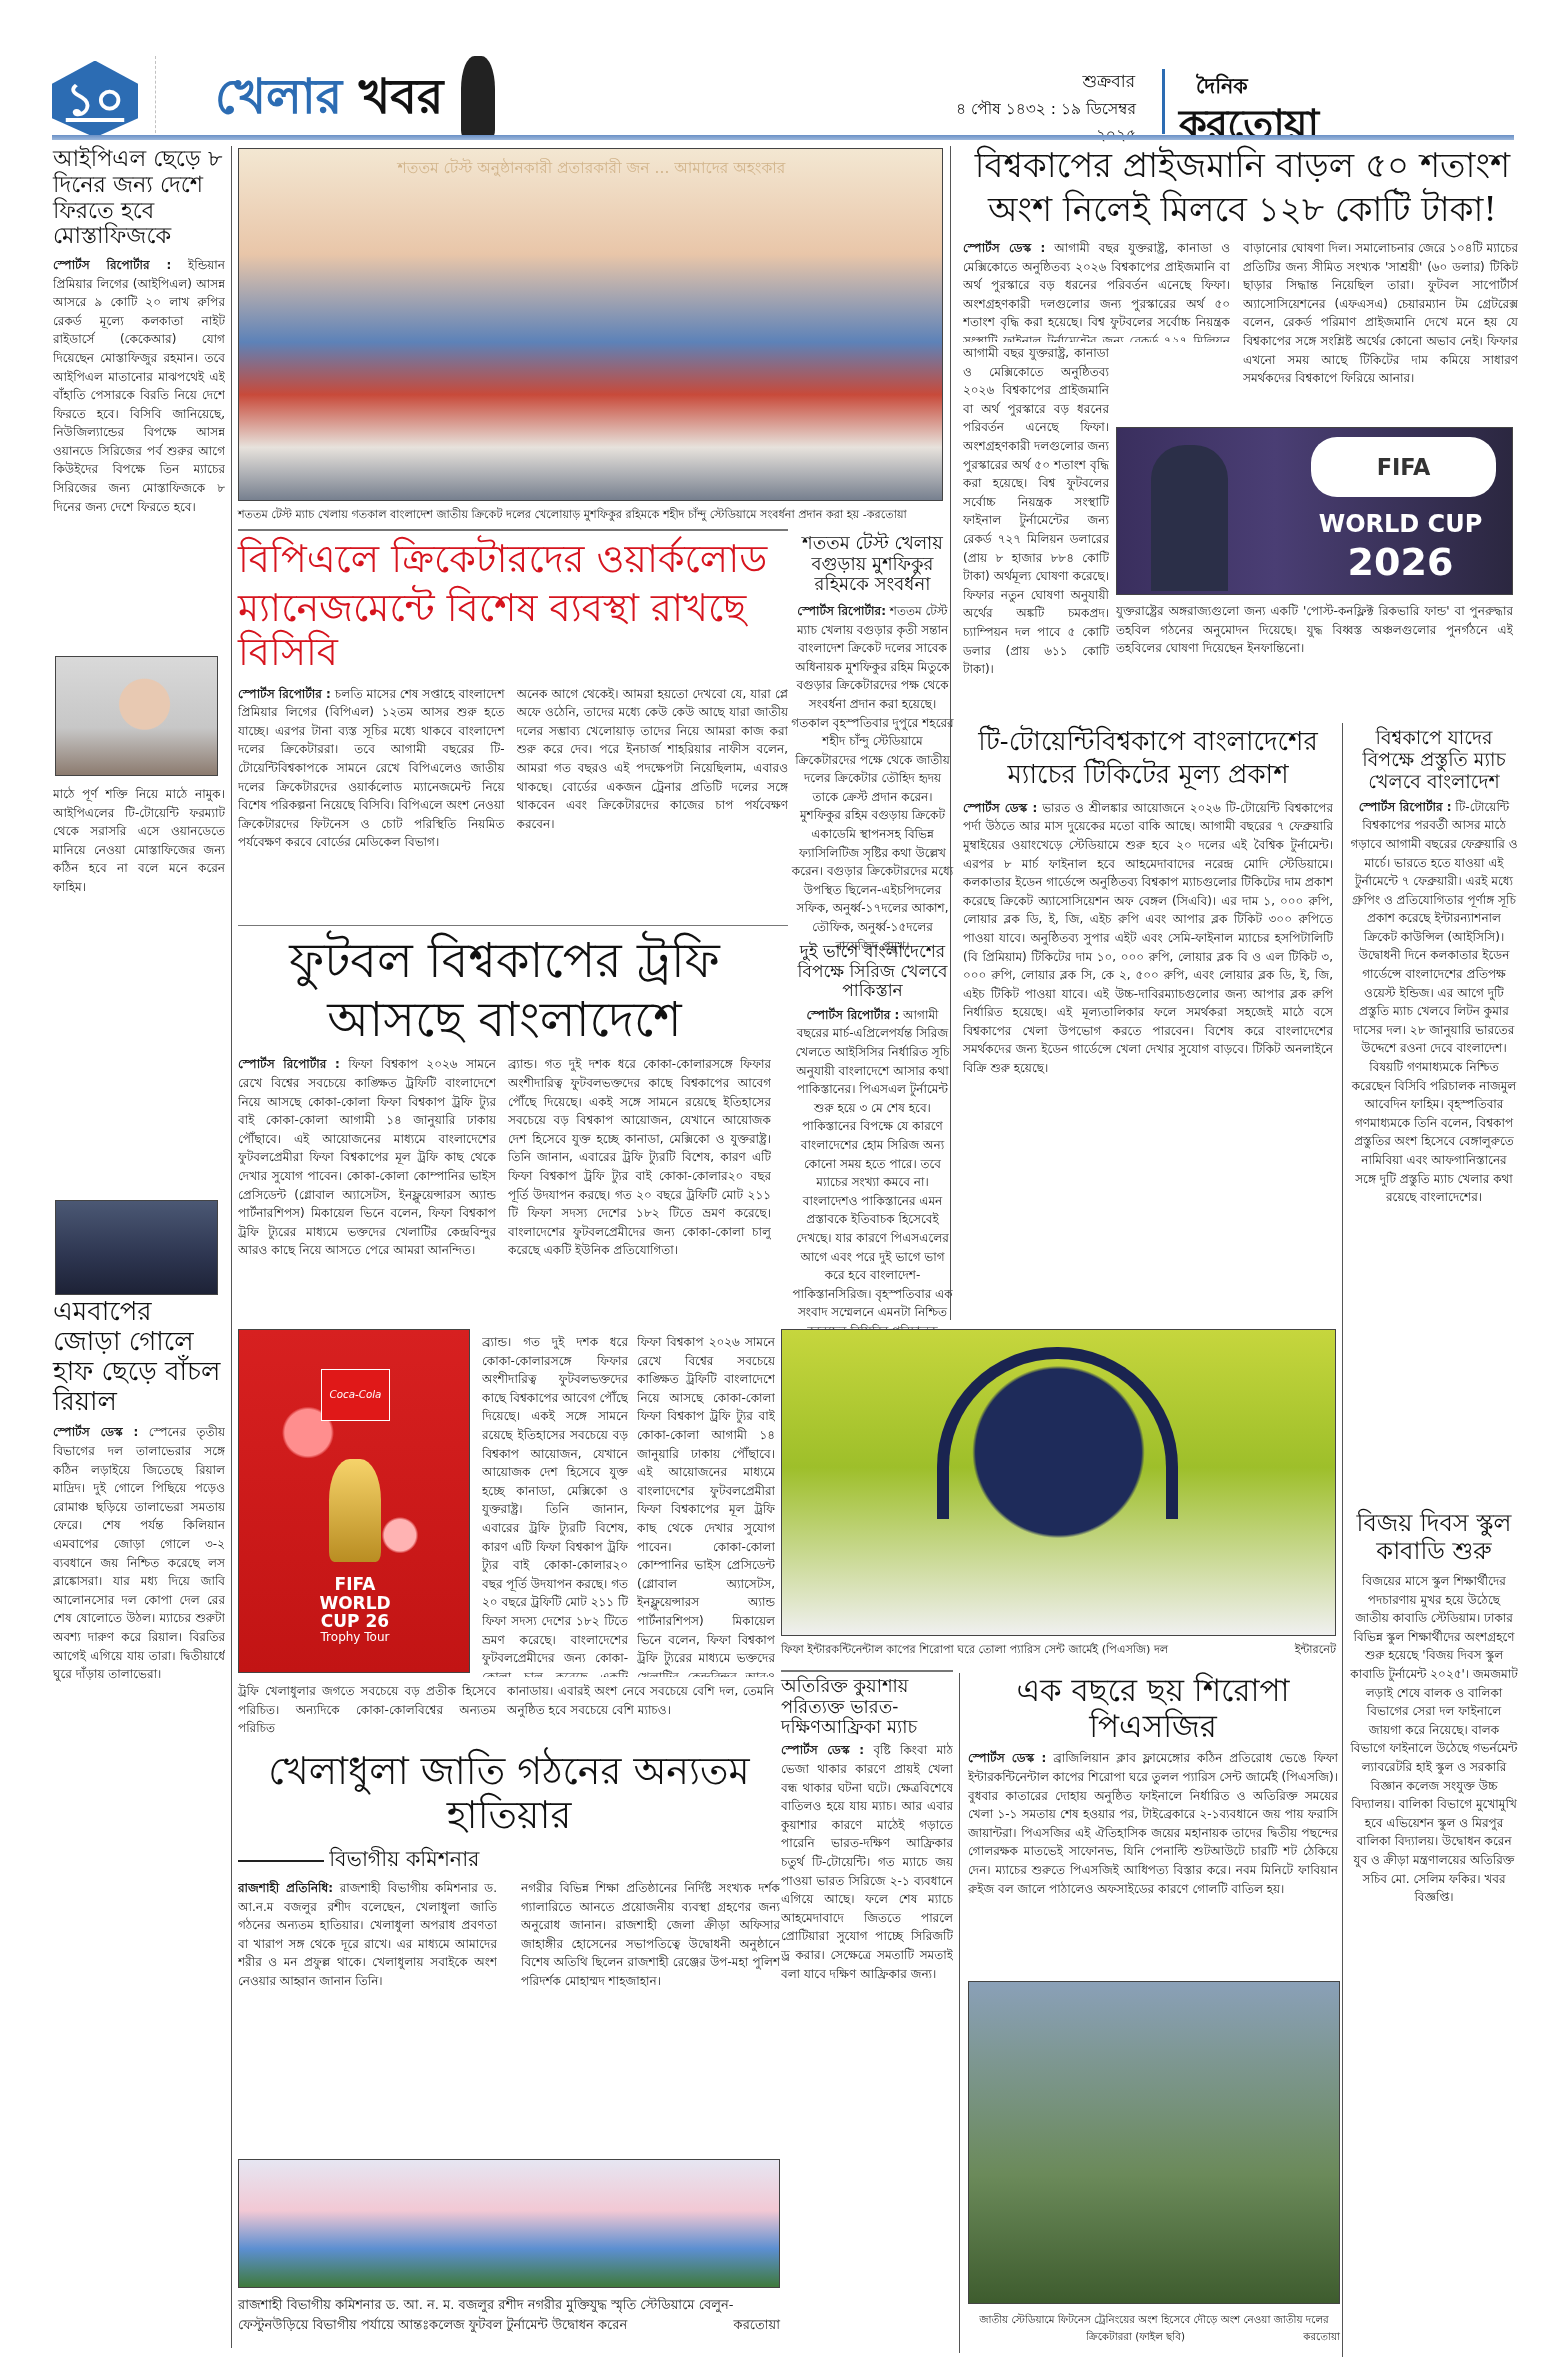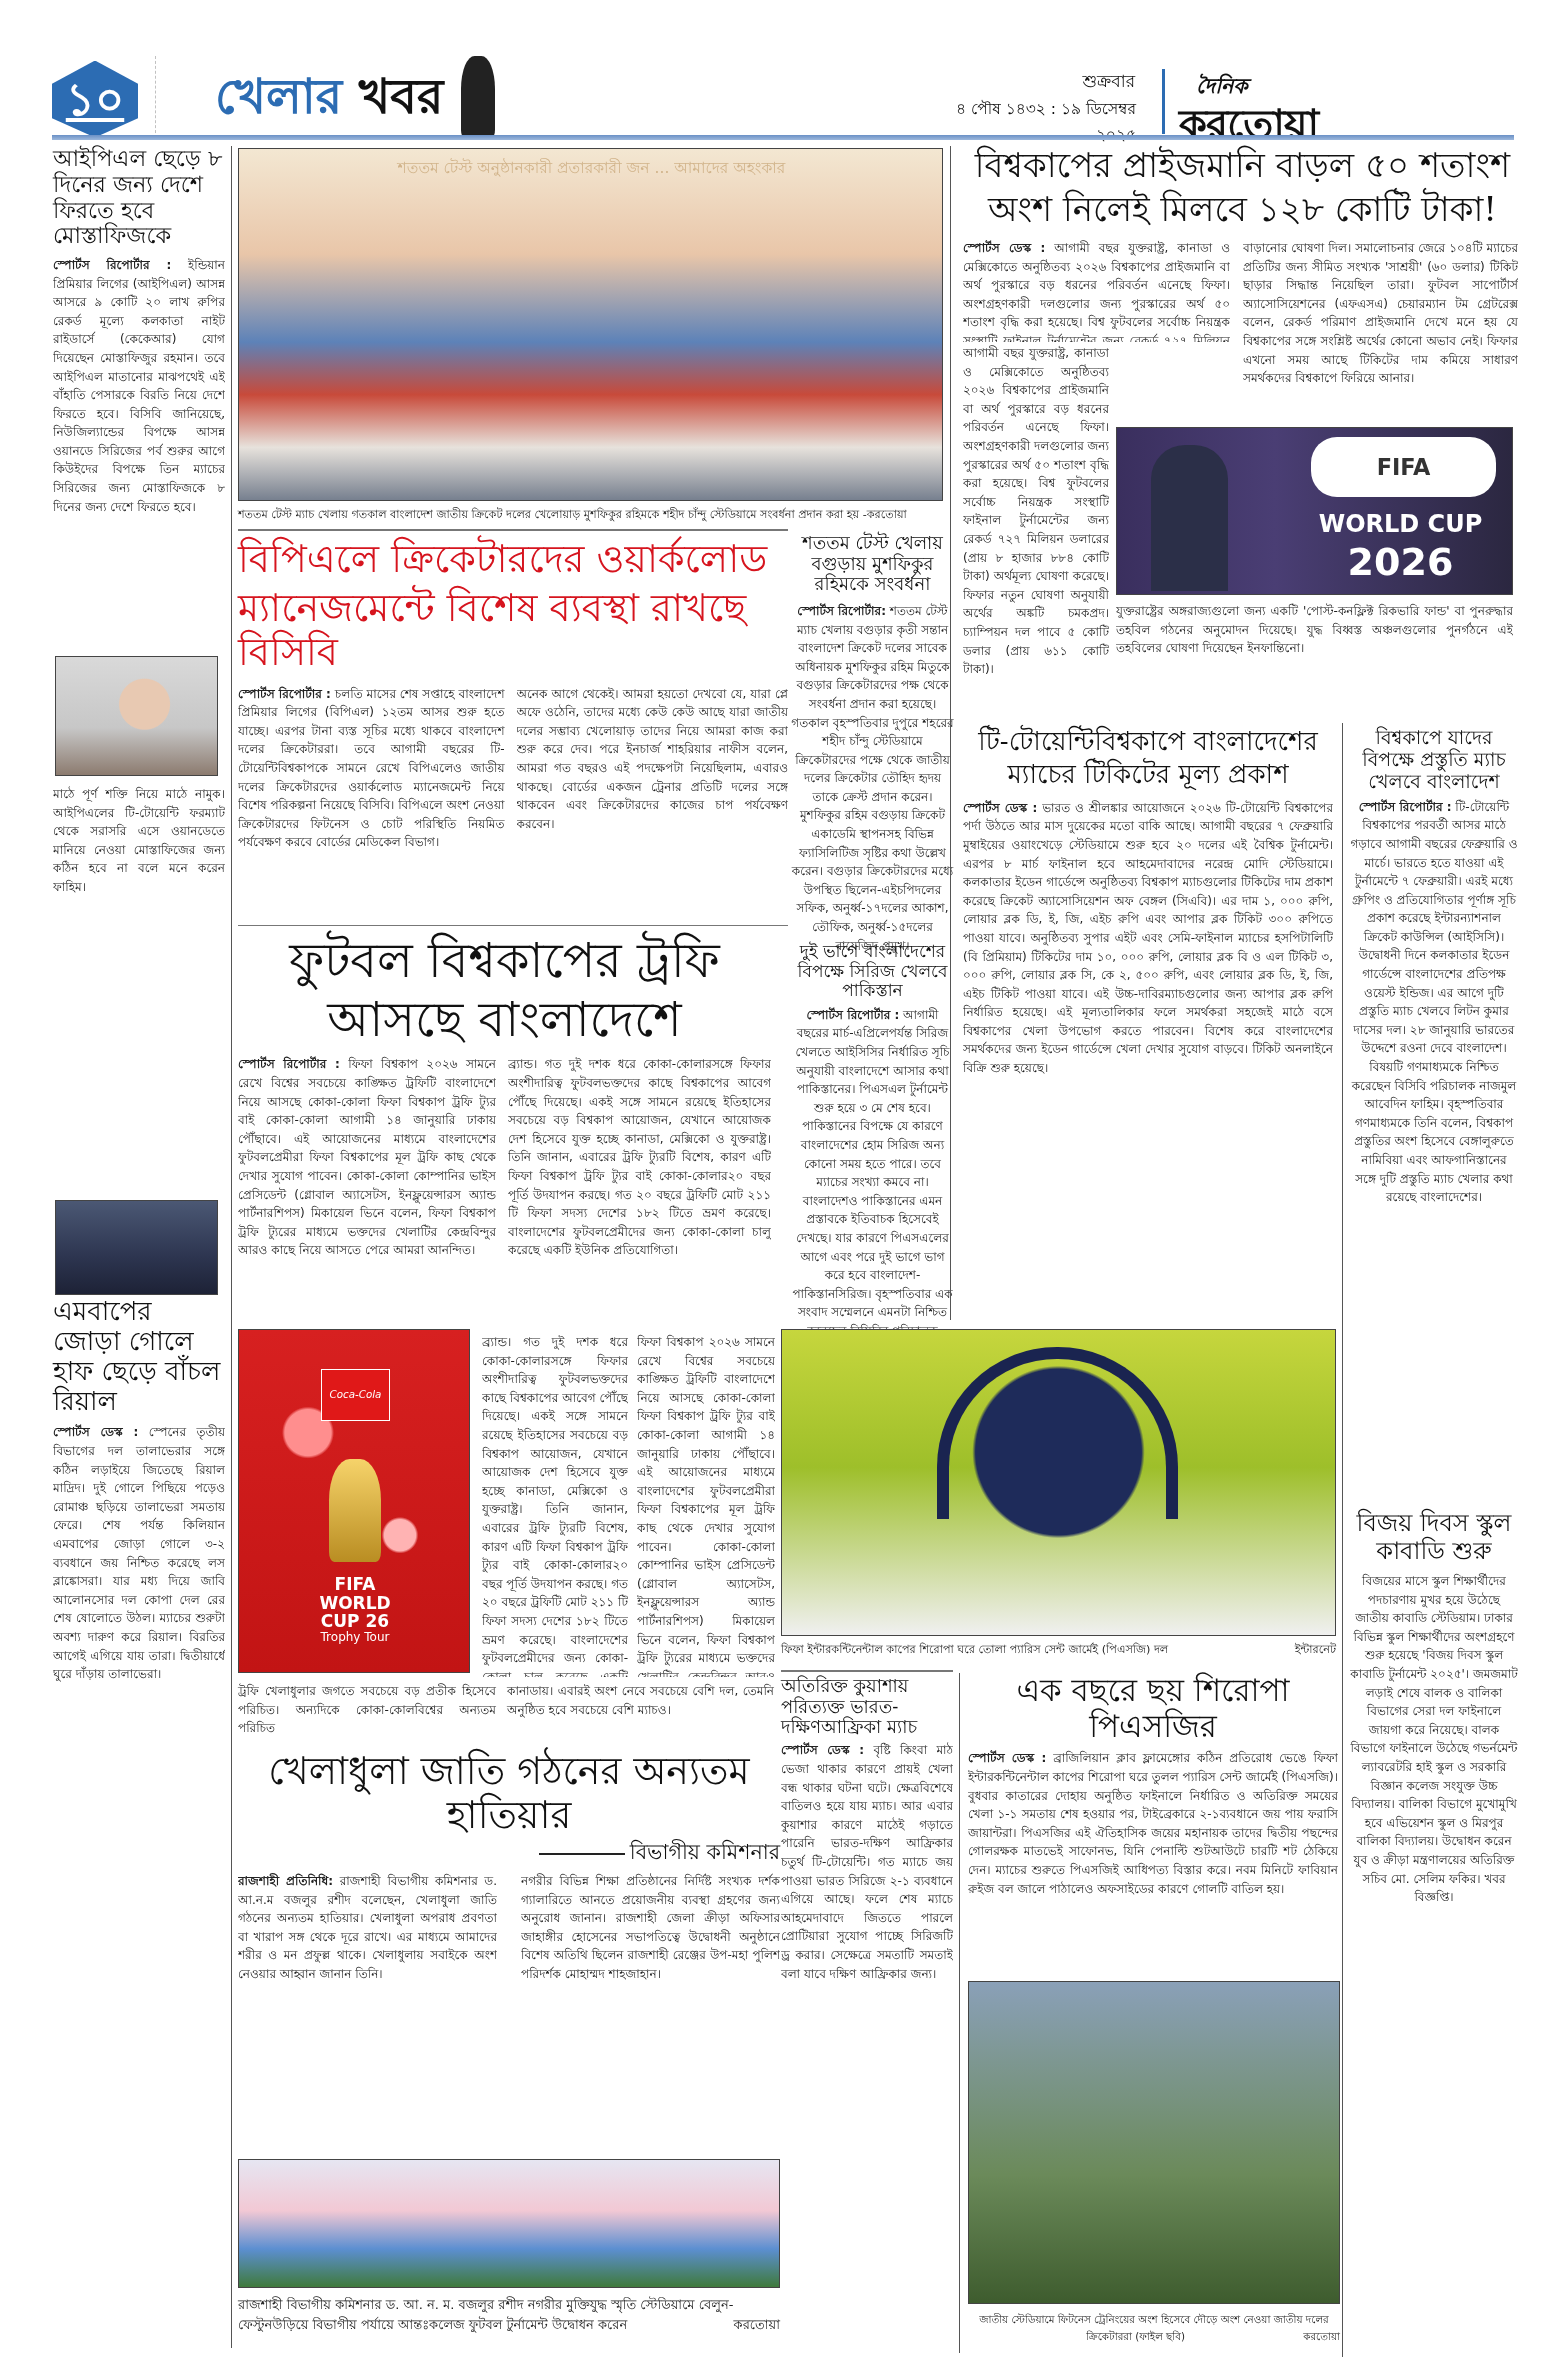--- a/index.html
+++ b/index.html
@@ -12,21 +12,21 @@
   .page-num { left: 0; top: 8.6px; width: 86px; height: 77px; background: #2c6cb3;
               clip-path: polygon(50% 0, 100% 30%, 100% 75%, 50% 100%, 0 75%, 0 30%);
               color: #fff; font-size: 45px; font-weight: bold; text-align: center; line-height: 77px; font-family: "DejaVu Sans", sans-serif; text-decoration: underline; }
   .section-title { left: 163px; top: 17px; font-size: 48px; font-weight: bold; color: #2c6cb3; }
   .section-title .khobor { color: #111; }
   .player-sil { left: 409px; top: 4.3px; width: 34px; height: 82px; background: #222; border-radius: 40% 40% 10% 10%; }
   .cricket-sil { left: 103px; top: 4.3px; width: 34px; height: 82px; border-left: 1.7px dashed #999; opacity: .6; }
   .date-day { left: 877px; top: 15.5px; font-size: 17px; width: 206px; text-align: right; }
   .date-line { left: 860px; top: 45px; font-size: 15.5px; width: 224px; text-align: right; }
   .mast-divider { left: 1110px; top: 17px; width: 2.6px; height: 65px; background: #2c6cb3; }
-  .paper-small { left: 1144px; top: 19px; font-size: 20.6px; font-weight: bold; font-style: italic; }
+  .paper-small { left: 1144px; top: 19px; font-size: 20.6px; font-weight: bold; }
   .paper-name { left: 1127px; top: 41px; font-size: 40px; font-weight: bold; letter-spacing: -0.9px; }
   .mast-rule { left: 52px; top: 135px; width: 1462px; height: 5.2px; background: linear-gradient(#6a90c6,#9db8dc); }
 
   
   .hl { font-family: "DejaVu Serif", serif; line-height: 1.15; }
   .body-txt { font-size: 12px; line-height: 1.55; text-align: justify; color: #222; }
   .body-txt b { font-weight: bold; }
   .caption { font-size: 11.2px; color: #222; }
   .rule-v { width: 0.9px; background: #555; }
   .rule-h { height: 1.7px; background: #777; }
@@ -125,21 +125,21 @@
     <div style="font-size:12px; font-weight:normal;">Trophy Tour</div>
   </div>
 </div>
 <div class="abs body-txt" style="left:482px; top:1333px; width:146px; height:344px; overflow:hidden;">ব্র্যান্ড। গত দুই দশক ধরে কোকা-কোলারসঙ্গে ফিফার অংশীদারিত্ব ফুটবলভক্তদের কাছে বিশ্বকাপের আবেগ পৌঁছে দিয়েছে। একই সঙ্গে সামনে রয়েছে ইতিহাসের সবচেয়ে বড় বিশ্বকাপ আয়োজন, যেখানে আয়োজক দেশ হিসেবে যুক্ত হচ্ছে কানাডা, মেক্সিকো ও যুক্তরাষ্ট্র। তিনি জানান, এবারের ট্রফি ট্যুরটি বিশেষ, কারণ এটি ফিফা বিশ্বকাপ ট্রফি ট্যুর বাই কোকা-কোলার২০ বছর পূর্তি উদযাপন করছে। গত ২০ বছরে ট্রফিটি মোট ২১১ টি ফিফা সদস্য দেশের ১৮২ টিতে ভ্রমণ করেছে। বাংলাদেশের ফুটবলপ্রেমীদের জন্য কোকা-কোলা চালু করেছে একটি ইউনিক প্রতিযোগিতা।</div>
 <div class="abs body-txt" style="left:637px; top:1333px; width:138px; height:344px; overflow:hidden;">ফিফা বিশ্বকাপ ২০২৬ সামনে রেখে বিশ্বের সবচেয়ে কাঙ্ক্ষিত ট্রফিটি বাংলাদেশে নিয়ে আসছে কোকা-কোলা ফিফা বিশ্বকাপ ট্রফি ট্যুর বাই কোকা-কোলা আগামী ১৪ জানুয়ারি ঢাকায় পৌঁছাবে। এই আয়োজনের মাধ্যমে বাংলাদেশের ফুটবলপ্রেমীরা ফিফা বিশ্বকাপের মূল ট্রফি কাছ থেকে দেখার সুযোগ পাবেন। কোকা-কোলা কোম্পানির ভাইস প্রেসিডেন্ট (গ্লোবাল অ্যাসেটস, ইনফ্লুয়েন্সারস অ্যান্ড পার্টনারশিপস) মিকায়েল ভিনে বলেন, ফিফা বিশ্বকাপ ট্রফি ট্যুরের মাধ্যমে ভক্তদের খেলাটির কেন্দ্রবিন্দুর আরও কাছে নিয়ে আসতে পেরে আমরা আনন্দিত।</div>
 <div class="abs body-txt" style="left:238px; top:1682px; width:258px;">ট্রফি খেলাধুলার জগতে সবচেয়ে বড় প্রতীক হিসেবে পরিচিত। অন্যদিকে কোকা-কোলবিশ্বের অন্যতম পরিচিত</div>
 <div class="abs body-txt" style="left:507px; top:1682px; width:267px;">কানাডায়। এবারই অংশ নেবে সবচেয়ে বেশি দল, তেমনি অনুষ্ঠিত হবে সবচেয়ে বেশি ম্যাচও।</div>
 
 <div class="abs" style="left:238px; top:1750px; width:542px;">
   <div class="hl center" style="font-size:38px;">খেলাধুলা জাতি গঠনের অন্যতম হাতিয়ার</div>
-  <div style="text-align:right; font-size:20.6px; margin-top:4px;" class="hl">
+  <div style="text-align:left; font-size:20.6px; margin-top:11px;" class="hl">
     <span style="display:inline-block; width:86px; height:1.7px; background:#222; vertical-align:middle; margin-right:5.2px;"></span><span>বিভাগীয় কমিশনার</span>
   </div>
   <div style="display:flex; gap:24px; margin-top:6.9px;">
     <div class="body-txt" style="width:265px; height:258px; overflow:hidden;">
       <b>রাজশাহী প্রতিনিধি:</b>
       <span>রাজশাহী বিভাগীয় কমিশনার ড. আ.ন.ম বজলুর রশীদ বলেছেন, খেলাধুলা জাতি গঠনের অন্যতম হাতিয়ার। খেলাধুলা অপরাধ প্রবণতা বা খারাপ সঙ্গ থেকে দূরে রাখে। এর মাধ্যমে আমাদের শরীর ও মন প্রফুল্ল থাকে। খেলাধুলায় সবাইকে অংশ নেওয়ার আহ্বান জানান তিনি।</span>
     </div>
     <div class="body-txt" style="width:265px; height:258px; overflow:hidden;">নগরীর বিভিন্ন শিক্ষা প্রতিষ্ঠানের নির্দিষ্ট সংখ্যক দর্শক গ্যালারিতে আনতে প্রয়োজনীয় ব্যবস্থা গ্রহণের জন্য অনুরোধ জানান। রাজশাহী জেলা ক্রীড়া অফিসার জাহাঙ্গীর হোসেনের সভাপতিত্বে উদ্বোধনী অনুষ্ঠানে বিশেষ অতিথি ছিলেন রাজশাহী রেঞ্জের উপ-মহা পুলিশ পরিদর্শক মোহাম্মদ শাহজাহান।</div>
   </div>
 </div>

